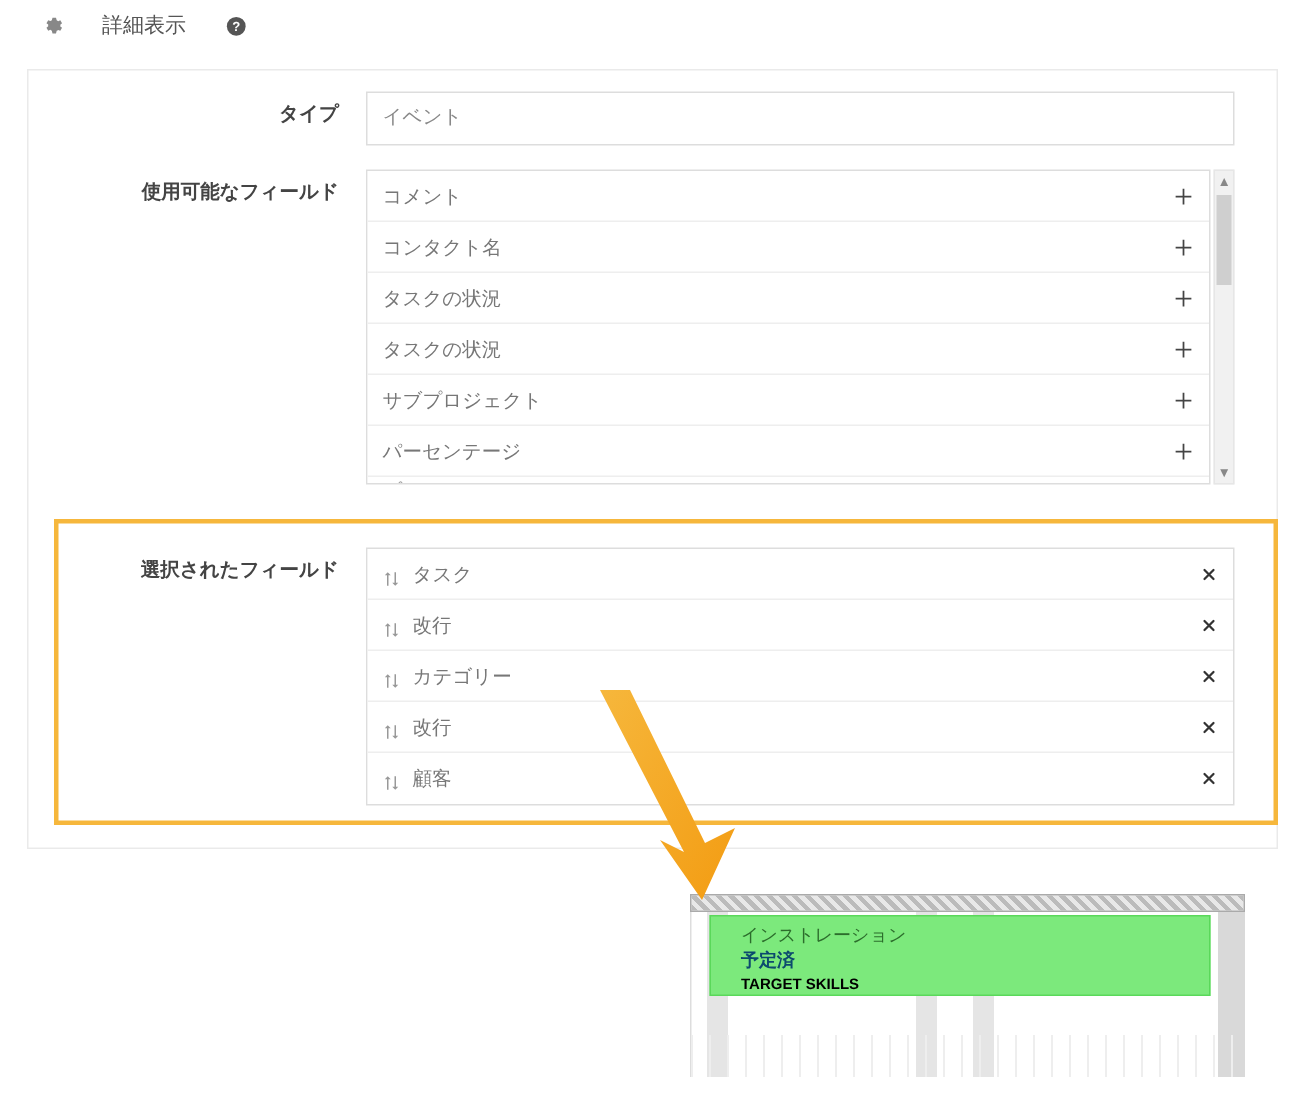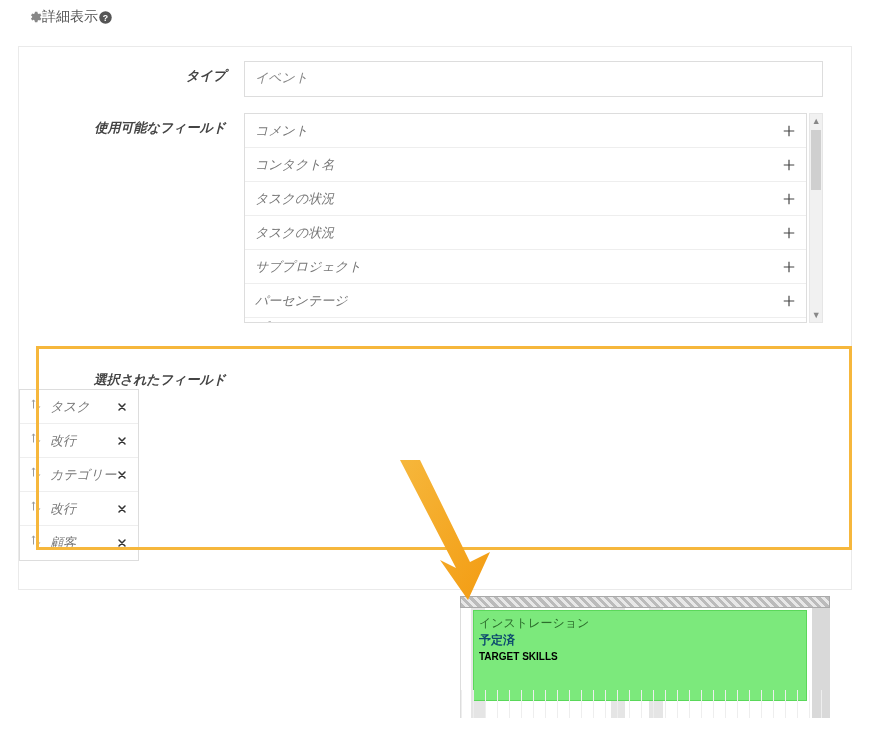--- a/index.html
+++ b/index.html
@@ -10,36 +10,35 @@
     height: 740px;
     position: relative;
     overflow: hidden;
   }
 
   
   .header {
     padding: 8px 28px;
     display: flex;
     align-items: center;
-    gap: 0;
+    gap: 26px;
     color: #555;
     font-size: 14px;
   }
   .header .gear, .header .help {
     color: #6b6b6b;
     display: inline-flex;
     align-items: center;
   }
 
   
   .panel {
     margin: 12px 18px 0 18px;
     border: 1px solid #eaeaea;
     background: #fff;
-    font-style: italic;
   }
 
   .form-row {
     display: flex;
     align-items: flex-start;
     padding: 14px 0;
     position: relative;
   }
   .form-label {
     width: 225px;
@@ -83,21 +82,21 @@
     align-items: center;
     justify-content: space-between;
     border-bottom: 1px solid #eee;
     padding: 6px 10px;
     font-size: 13px;
     color: #777;
     background: #fff;
     height: 34px;
   }
   .listbox .item:last-child { border-bottom: none; }
-  .listbox .item .left { display:flex; align-items:flex-start; gap:8px; }
+  .listbox .item .left { display:flex; align-items:flex-end; gap:8px; }
   .listbox .item .plus, .listbox .item .remove {
     color: #555;
     font-weight: bold;
     cursor: pointer;
   }
   .sort-icon { color:#999; display:inline-flex; }
 
   
   .fake-scroll {
     width: 14px;
@@ -168,24 +167,24 @@
         transparent 164px, transparent 188px,
         #e5e5e5 188px, #e5e5e5 202px,
         transparent 202px, transparent 100%);
   }
   .thin-grid {
     position:absolute; left:0; right:0; bottom:0; height:28px;
     background: repeating-linear-gradient(to right, #eee 0, #eee 1px, transparent 1px, transparent 12px);
   }
   .green-event {
     position:absolute;
-    left:12px; top:2px; width:334px; height:91px;
+    left:12px; top:2px; width:334px; height:54px;
     background:#7ce97c;
     border:1px solid #5ad85a;
-    padding:4px 5px;
+    padding:4px 20px;
     font-size:12px;
     color:#163516;
     line-height:1.45;
   }
   .green-event .l1 { color:#2c6d2c; }
   .green-event .l2 { font-weight:bold; color:#0c4a6e; }
   .green-event .l3 { color:#000; font-weight:bold; font-size:10px; }
   .right-gray-col {
     position:absolute; right:0; top:0; bottom:0; width:18px; background:#d9d9d9;
   }
@@ -297,21 +296,21 @@
           </div>
         <div class="fake-scroll">
           <div class="arrow up">▲</div>
           <div class="thumb"></div>
           <div class="arrow down">▼</div>
         </div>
       </div>
     </div>
   </div>
 
-  <div class="form-row" style="padding-top:28px; padding-bottom:28px;flex-direction:column;">
+  <div class="form-row" style="padding-top:28px; padding-bottom:28px;">
     <div class="form-label">選択されたフィールド</div>
     <div class="form-control-wrap">
       <div class="listbox" id="selected-list" style="max-height:none;">
           <div class="item">
             <span class="left">
               <span class="sort-icon">
                 <svg width="12" height="12" viewBox="0 0 24 24">
                   <path fill="#999" d="M7 3l4 4H8v14H6V7H3l4-4zm10 18l-4-4h3V3h2v14h3l-4 4z"></path>
                 </svg>
               </span>

